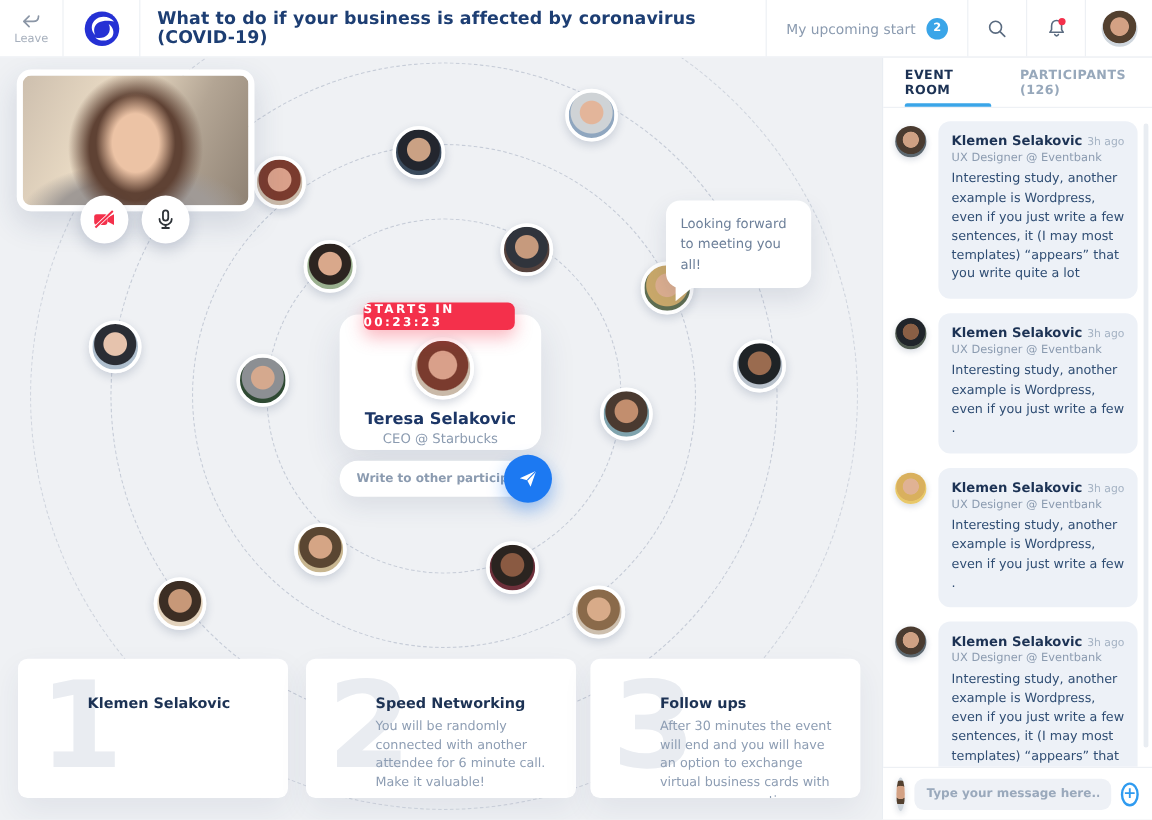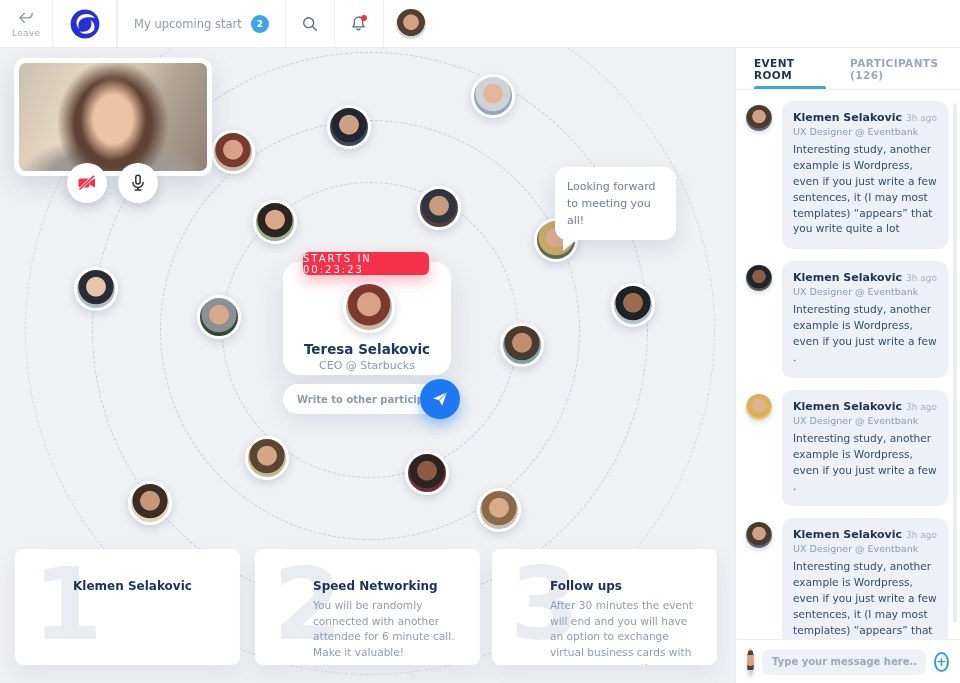--- a/index.html
+++ b/index.html
@@ -69,21 +69,21 @@
 
   
   .speech-bubble { position:absolute; left:555px; top:119px; width:121px; background:#fff; border-radius:12px;
                    padding:11px 12px; font-size:11px; color:#6c7f99; line-height:1.55; z-index:8;
                    box-shadow:0 8px 20px rgba(40,60,100,.12); }
   .speech-bubble::after { content:""; position:absolute; left:8px; bottom:-11px; width:0; height:0;
                    border-top:13px solid #fff; border-right:16px solid transparent; }
 
   
   .countdown-badge { position:absolute; left:303px; top:204px; width:126px; height:23px; background:#f4304b;
-                     border-radius:6px; color:#fff; font-size:10px; font-weight:400; letter-spacing:2px;
+                     border-radius:6px; color:#fff; font-size:10px; font-weight:700; letter-spacing:2px;
                      display:flex; align-items:center; justify-content:center; z-index:12;
                      box-shadow:0 6px 14px rgba(244,48,75,.35); }
   .profile-card { position:absolute; left:283px; top:214px; width:168px; height:113px; background:#fff;
                   border-radius:16px; z-index:11; box-shadow:0 12px 30px rgba(40,60,100,.12); text-align:center; }
   .profile-card .pc-avatar { position:absolute; left:60px; top:19px; width:52px; height:52px;
                   border:3px solid #fff; box-shadow:0 3px 8px rgba(30,50,90,.2); }
   .pc-name { position:absolute; top:79px; width:100%; font-size:13.5px; font-weight:700; color:#1c3666; }
   .pc-role { position:absolute; top:97px; width:100%; font-size:11px; color:#8b9bb0; }
   .write-box { position:absolute; left:283px; top:336px; width:172px; height:30px; background:#fff;
                border-radius:15px; z-index:11; box-shadow:0 8px 20px rgba(40,60,100,.10); display:flex; align-items:center; }
@@ -146,20 +146,21 @@
       </svg>
       <span class="leave-label">Leave</span>
     </div>
     <div class="logo-box">
       <svg width="32" height="32" viewBox="0 0 40 40">
         <circle cx="20" cy="20" r="18" fill="#2531d4"></circle>
         <path fill="#fff" d="M32.5 12.5 C28 6.5 18 5.5 12.5 11 C8 15.5 8.5 22.5 13 26.5 C10.5 21.5 12 16 16.5 13.5 C21.5 10.8 28.5 11.5 32.5 12.5 Z"></path>
         <path fill="#fff" d="M30.5 28.5 C26 33.5 17.5 33.5 13 29 C17.5 30.5 23 29.5 26 26 C28.5 23 28.8 18.5 27 15 C31.5 18 33.5 24 30.5 28.5 Z"></path>
       </svg>
     </div>
+    <div class="header-title">What to do if your business is affected by coronavirus (COVID-19)</div>
     <div class="upcoming">
       <span>My upcoming start</span>
       <span class="count-badge">2</span>
     </div>
     <div class="icon-btn">
       <svg width="18" height="18" viewBox="0 0 20 20">
         <circle cx="8.5" cy="8.5" r="5.5" fill="none" stroke="#5a6b80" stroke-width="1.5"></circle>
         <line x1="12.8" y1="12.8" x2="17" y2="17" stroke="#5a6b80" stroke-width="1.5" stroke-linecap="round"></line>
       </svg>
     </div>

